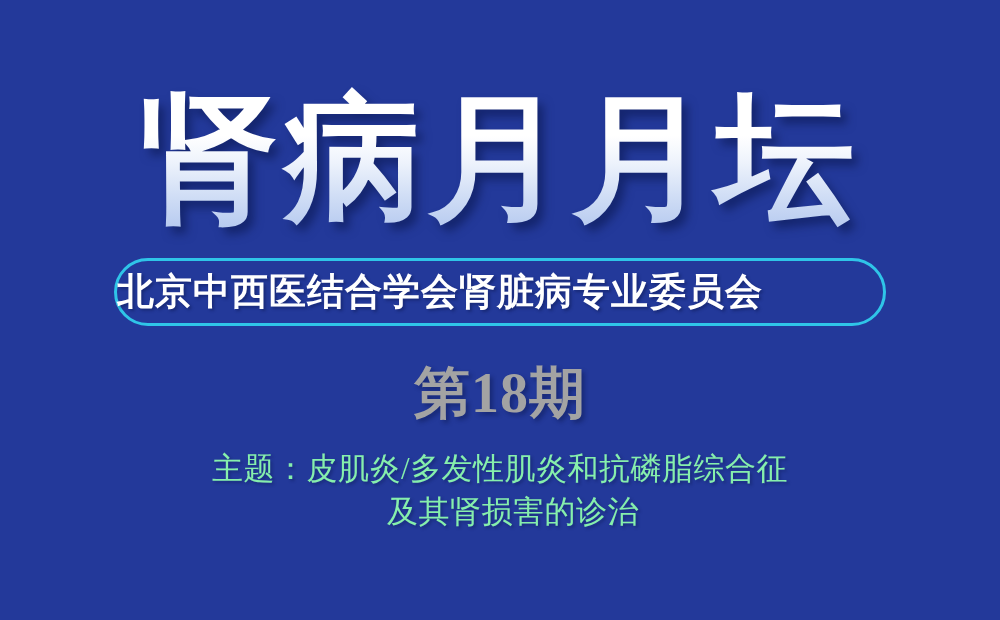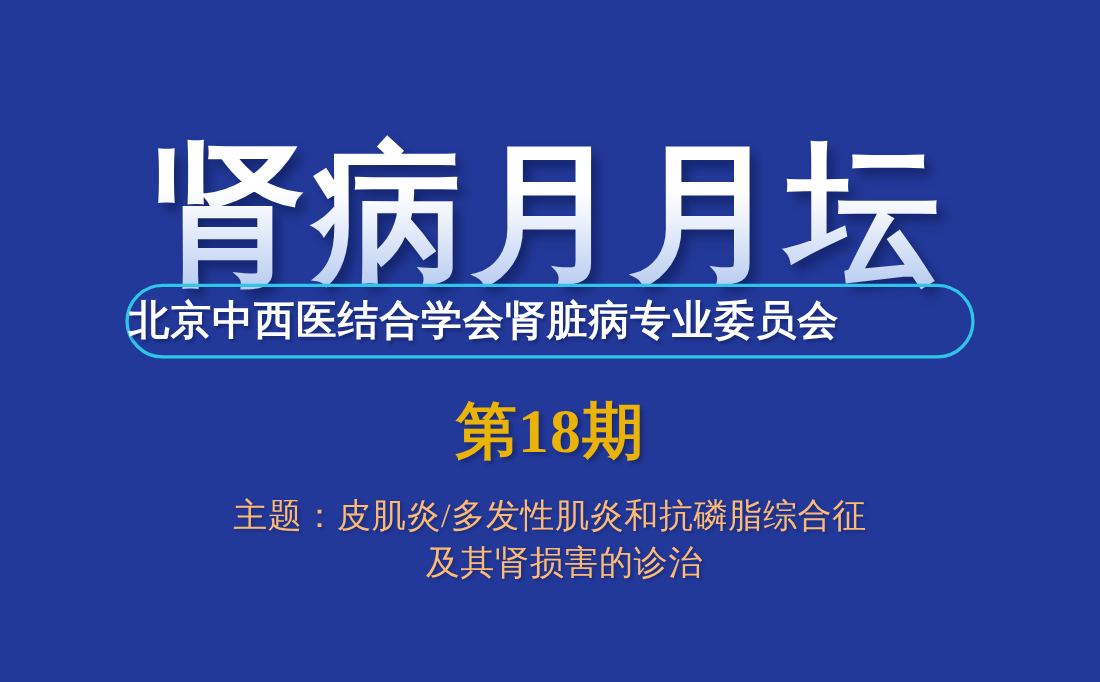--- a/index.html
+++ b/index.html
@@ -21,21 +21,20 @@
     overflow: hidden;
   }
 
   
   .title-wrap {
     position: absolute;
     left: 0;
     top: 86px;
     width: 1000px;
     text-align: center;
-    margin-top: 36px;
   }
   .main-title {
     display: inline-block;
     font-family: "Liberation Serif", "DejaVu Serif", serif;
     font-weight: bold;
     font-size: 138px;
     line-height: 1.06;
     letter-spacing: 6px;
     white-space: nowrap;
     background-image: linear-gradient(
@@ -83,39 +82,39 @@
     top: 365px;
     width: 1000px;
     text-align: center;
   }
   .issue-number {
     font-family: "Liberation Serif", "DejaVu Serif", serif;
     font-weight: bold;
     font-size: 56px;
     line-height: 1;
     letter-spacing: 1px;
-    color: #eab308;
+    color: #a3a3a3;
     text-shadow: 3px 3px 4px rgba(10, 22, 75, 0.45);
   }
 
   
   .theme-wrap {
     position: absolute;
     left: 0;
     top: 447px;
     width: 1000px;
     text-align: center;
   }
   .theme-line {
     font-family: "Liberation Serif", "DejaVu Serif", serif;
     font-weight: normal;
     font-size: 31px;
     line-height: 43px;
     letter-spacing: 0.5px;
-    color: #fdba74;
+    color: #86efac;
     white-space: nowrap;
     text-shadow: 2px 2px 3px rgba(10, 22, 75, 0.40);
   }
   .theme-line.line-2 {
     padding-left: 26px;
     text-align: center;
   }
 </style>
 </head>
 <body>

